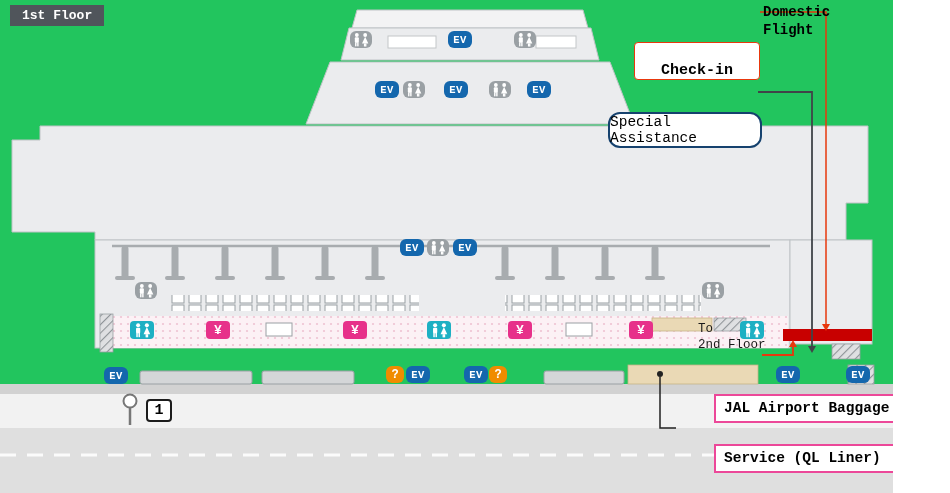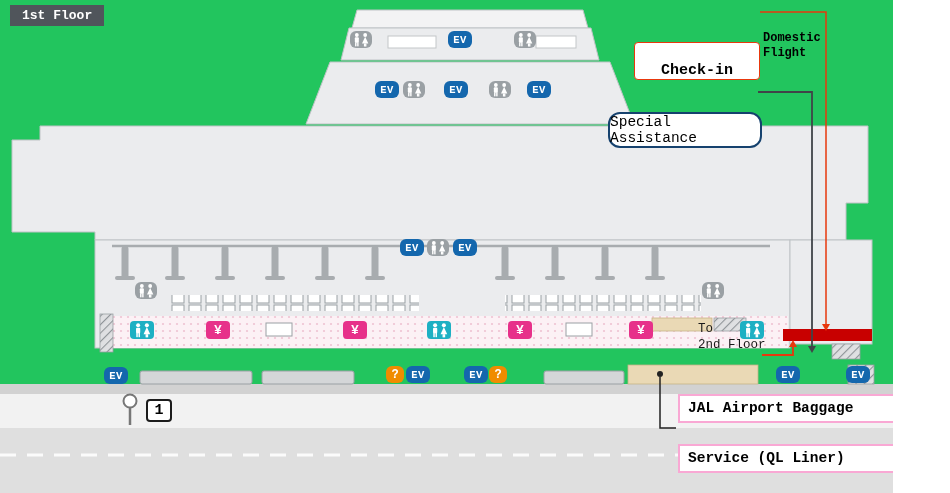--- a/index.html
+++ b/index.html
@@ -15,24 +15,24 @@
   .qm{width:18px;height:17px;background:#f08c00;font-size:12px;}
   .wc svg,.wct svg{display:block;}
   .floor-badge{position:absolute;left:10px;top:5px;background:#50555b;color:#fff;
          font-size:13px;font-weight:bold;padding:3px 12px;}
   .note-box{position:absolute;background:#fff;display:flex;align-items:flex-end;
          justify-content:center;color:#000;margin-top:36px;}
   .checkin{left:634px;top:6px;width:124px;height:36px;border:1.5px solid #e8380d;
          border-radius:4px;font-size:15px;font-weight:bold;}
   .sa{left:608px;top:76px;width:150px;height:32px;border:2px solid #16426e;
          border-radius:12px;font-size:14.5px;font-weight:normal;}
-  .domestic{position:absolute;left:763px;top:31px;font-size:12px;font-weight:bold;
+  .domestic{position:absolute;left:763px;top:4px;font-size:14px;font-weight:bold;
          line-height:1.25;color:#000;}
   .to2f{position:absolute;left:698px;top:321px;font-size:12.5px;color:#1a1a1a;line-height:1.3;}
-  .svc{position:absolute;left:678px;width:228px;background:#fff;border:2px solid #f9a8d4;
+  .svc{position:absolute;left:714px;width:228px;background:#fff;border:2px solid #ec4899;
          font-size:14.5px;font-weight:bold;line-height:1.3;padding:3px 8px;
          box-sizing:border-box;color:#000;}
   .svc-baggage{top:394px;}
   .svc-phone{top:444px;}
   .bus-num{position:absolute;left:146px;top:399px;width:26px;height:23px;background:#fff;
          border:2px solid #1c1c1c;border-radius:4px;display:flex;align-items:center;
          justify-content:center;font-size:15px;font-weight:bold;box-sizing:border-box;}
   .bus-label{position:absolute;left:182px;top:402px;font-size:15.5px;font-weight:bold;color:#000;}
   .bus-pole{position:absolute;left:118px;top:393px;}
   .line{display:block;}

